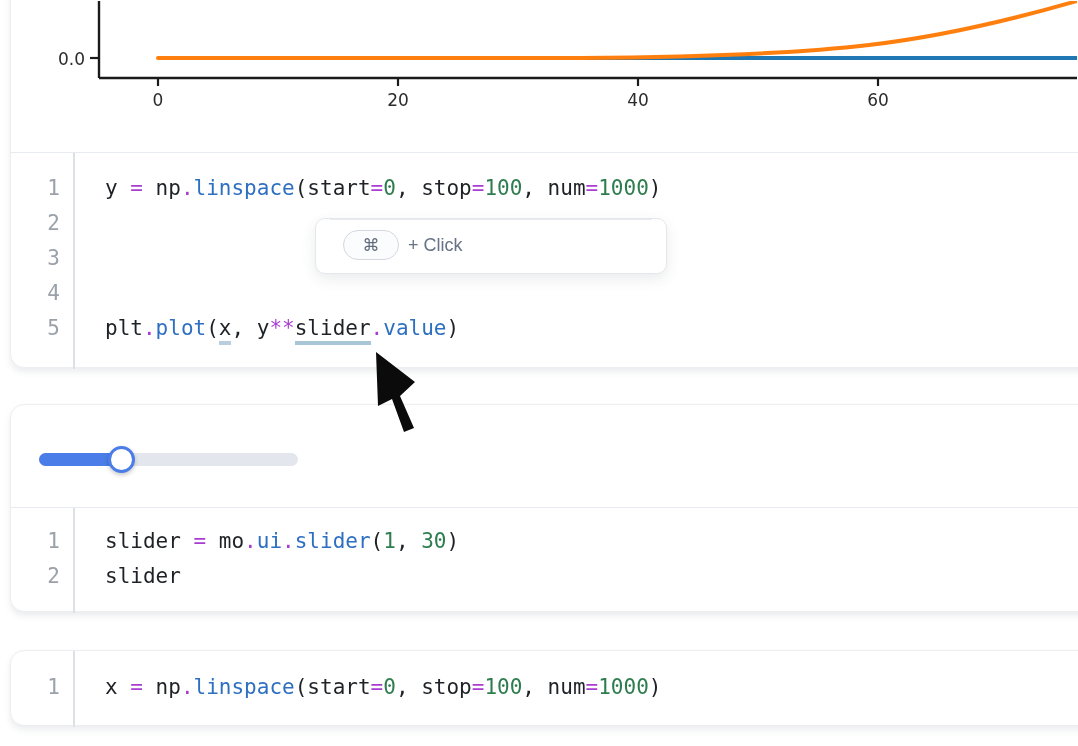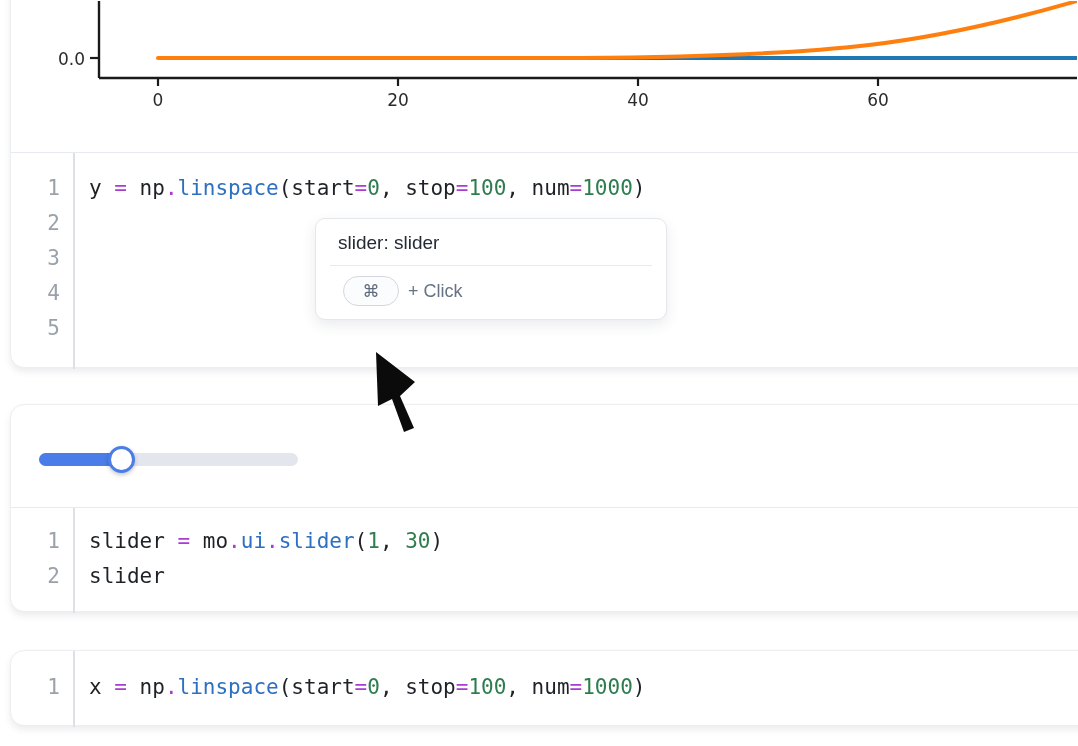--- a/index.html
+++ b/index.html
@@ -39,21 +39,21 @@
     width:1.5px; background:#dde1e6;
   }
   .pad-a { padding:18px 0 23px; }
   .pad-b { padding:16px 0 19px; }
   .pad-c { padding:19px 0 22px; }
   .cl { display:flex; height:35px; }
   .ln {
     flex:0 0 62px; width:62px; text-align:right; padding-right:13px;
     color:#9aa1a9; line-height:35px; font-size:21px;
   }
-  .code { line-height:35px; padding-left:16px; white-space:pre; }
+  .code { line-height:35px; padding-left:32px; white-space:pre; }
   .code .v { color:#1e2227; }
   .code .o { color:#a93dd1; }
   .code .f { color:#2d6fc1; }
   .code .n { color:#2e7d4f; }
   .code .u, .code .uh { border-bottom:4px solid #b9cfdf; padding-bottom:1px; }
   .code .uh { border-bottom-color:#a9c5d8; }
 
   
   .tooltip {
     position:absolute; left:315px; top:218px; width:352px; z-index:20;
@@ -131,26 +131,26 @@
         </div>
         <div class="cl">
           <span class="ln">3</span>
           <span class="code"></span>
         </div>
         <div class="cl">
           <span class="ln">4</span>
         </div>
         <div class="cl">
           <span class="ln">5</span>
+          <span class="code"><span class="v">plt</span><span class="o">.</span><span class="f">plot</span><span class="v">(</span><span class="u">x</span><span class="v">, y</span><span class="o">**</span><span class="uh">slider</span><span class="o">.</span><span class="f">value</span><span class="v">)</span></span>
         </div>
       </div>
   </section>
 
   <div class="tooltip">
-    <div class="tt-title">slider: slider</div>
     <div class="tt-divider"></div>
     <div class="tt-footer">
       <span class="kbd">⌘</span>
       <span>+ Click</span>
     </div>
   </div>
 
   <svg class="cursor" width="52" height="84" viewBox="0 0 52 84">
     <polygon points="8,0 10,54 24,47 36,80 46,76 32,44 47,30" fill="#0b0b0b"></polygon>
   </svg>

